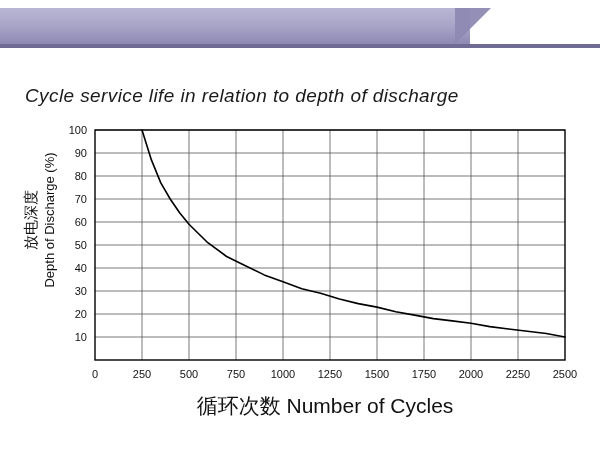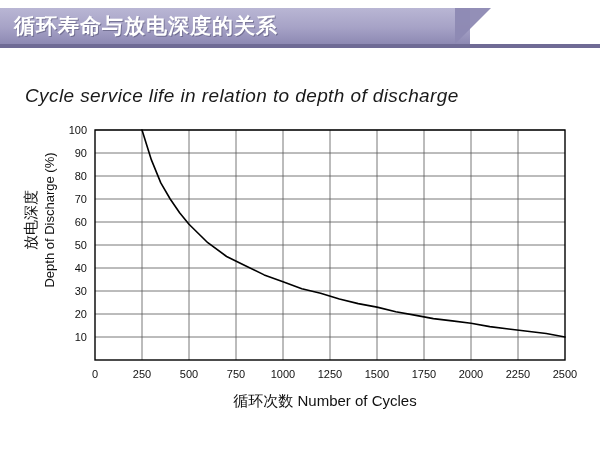--- a/index.html
+++ b/index.html
@@ -108,21 +108,21 @@
     font-size: 13px;
     color: #111;
     white-space: nowrap;
   }
   .axis-label-x {
     position: absolute;
     left: 90px;
     top: 272px;
     width: 470px;
     text-align: center;
-    font-size: 15px;
+    font-size: 21px;
     color: #111;
     white-space: nowrap;
   }
   svg.plot {
     position: absolute;
     left: 0;
     top: 0;
   }
   .tick-text {
     font-family: "Liberation Sans", sans-serif;
@@ -130,21 +130,20 @@
     fill: #111;
   }
 </style>
 </head>
 <body>
 
 <div class="banner">
   <div class="banner-bg"></div>
   <div class="banner-wedge"></div>
   <div class="banner-underline"></div>
-  <div class="banner-title">循环寿命与放电深度的关系</div>
 </div>
 
 <div class="chart-title">Cycle service life in relation to depth of discharge</div>
 
 <div class="chart-wrap">
   <div class="axis-label-y">放电深度</div>
   <div class="axis-label-y2">Depth of Discharge (%)</div>
   <div class="axis-label-x">循环次数 Number of Cycles</div>
 
   <svg class="plot" id="plot-svg" width="600" height="300">

